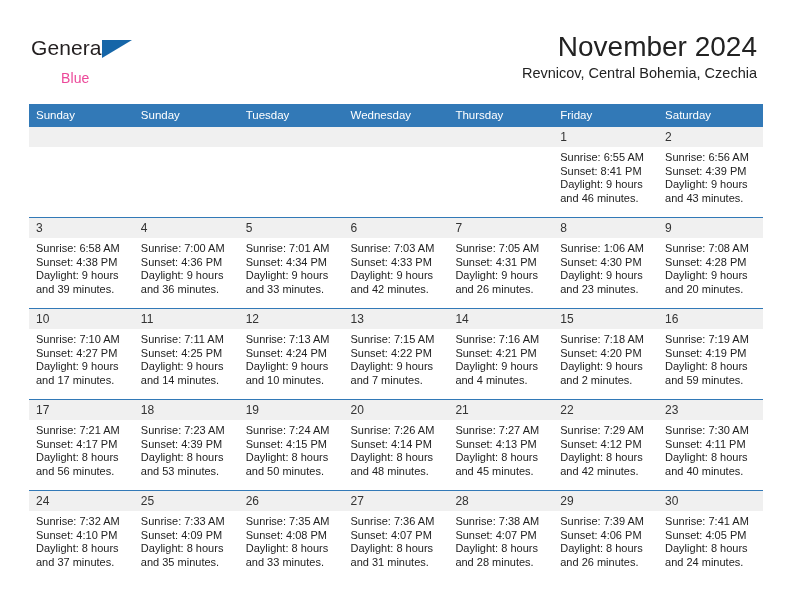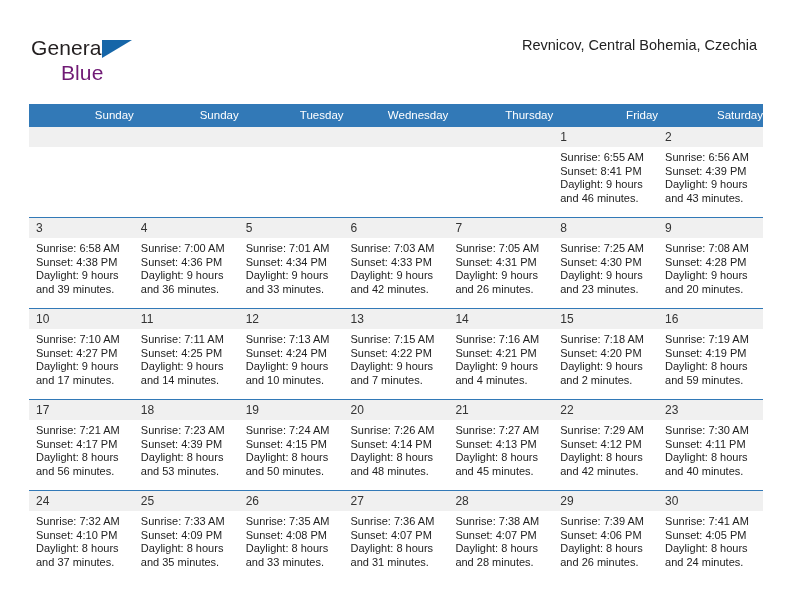--- a/index.html
+++ b/index.html
@@ -42,24 +42,24 @@
     left: 0;
     top: 0;
     font-size: 21px;
     letter-spacing: 0.1px;
     color: #231f20;
     font-family: "Liberation Sans", sans-serif;
   }
   .logo-blue {
     position: absolute;
     left: 30px;
-    top: 25px;
-    font-size: 21px;
+    top: 34px;
+    font-size: 14px;
     letter-spacing: 0.1px;
-    color: #701a75;
+    color: #ec4899;
     font-family: "Liberation Sans", sans-serif;
   }
   .logo-flag {
     position: absolute;
     left: 71px;
     top: 4px;
     width: 0;
     height: 0;
     border-left: 30px solid #1666a8;
     border-bottom: 18px solid transparent;
@@ -72,21 +72,21 @@
     text-align: right;
   }
   .cal-title {
     font-size: 28px;
     font-weight: normal;
     color: #222222;
     line-height: 34px;
     white-space: nowrap;
   }
   .cal-subtitle {
-    margin-top: 6px;
+    margin-top: 0;
     font-size: 14.5px;
     color: #222222;
     line-height: 18px;
     white-space: nowrap;
   }
 
   
   .calendar {
     position: absolute;
     left: 29px;
@@ -95,21 +95,21 @@
     border-collapse: collapse;
     table-layout: fixed;
   }
   .calendar col { width: 104.857px; }
 
   .dow-row th {
     background: #3279b7;
     color: #ffffff;
     font-size: 11.5px;
     font-weight: normal;
-    text-align: right;
+    text-align: left;
     padding: 5px 0 5px 7px;
     height: 12px;
     border: none;
   }
 
   
   tbody tr.week {
     border-top: 1px solid #3279b7;
   }
   tbody td.day {
@@ -149,20 +149,21 @@
 
   <div class="masthead">
 
     <div class="logo">
       <span class="logo-general">General</span>
       <span class="logo-flag"></span>
       <span class="logo-blue">Blue</span>
     </div>
 
     <div class="title-block">
+      <div class="cal-title">November 2024</div>
       <div class="cal-subtitle">Revnicov, Central Bohemia, Czechia</div>
     </div>
 
   </div>
 
   <table class="calendar">
     <colgroup>
       <col>
         <col>
         <col>
@@ -265,21 +266,21 @@
             <div class="info">
               <div>Sunrise: 7:05 AM</div>
               <div>Sunset: 4:31 PM</div>
               <div>Daylight: 9 hours</div>
               <div>and 26 minutes.</div>
             </div>
           </td>
           <td class="day">
             <div class="daynum">8</div>
             <div class="info">
-              <div>Sunrise: 7:25 AM</div>
+              <div>Sunrise: 1:06 AM</div>
               <div>Sunset: 4:30 PM</div>
               <div>Daylight: 9 hours</div>
               <div>and 23 minutes.</div>
             </div>
           </td>
           <td class="day">
             <div class="daynum">9</div>
             <div class="info">
               <div>Sunrise: 7:08 AM</div>
               <div>Sunset: 4:28 PM</div>

